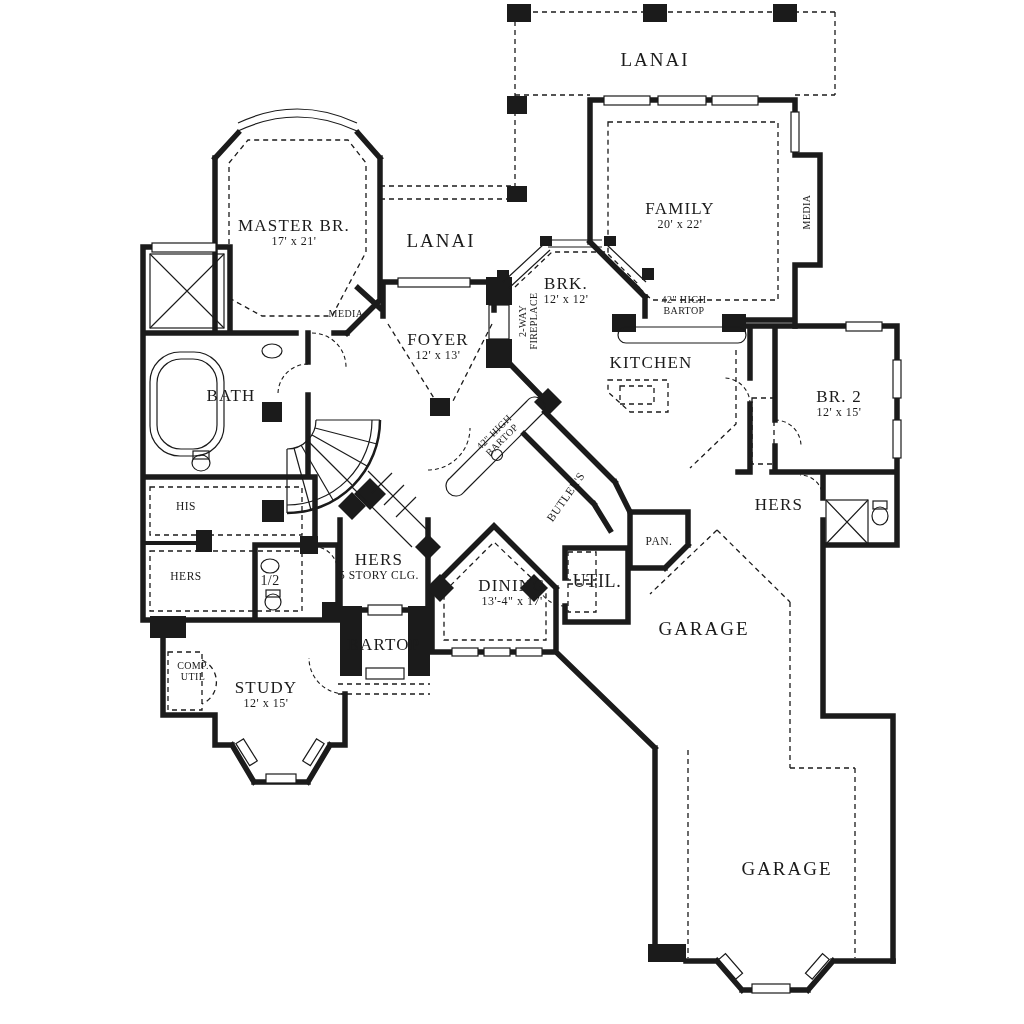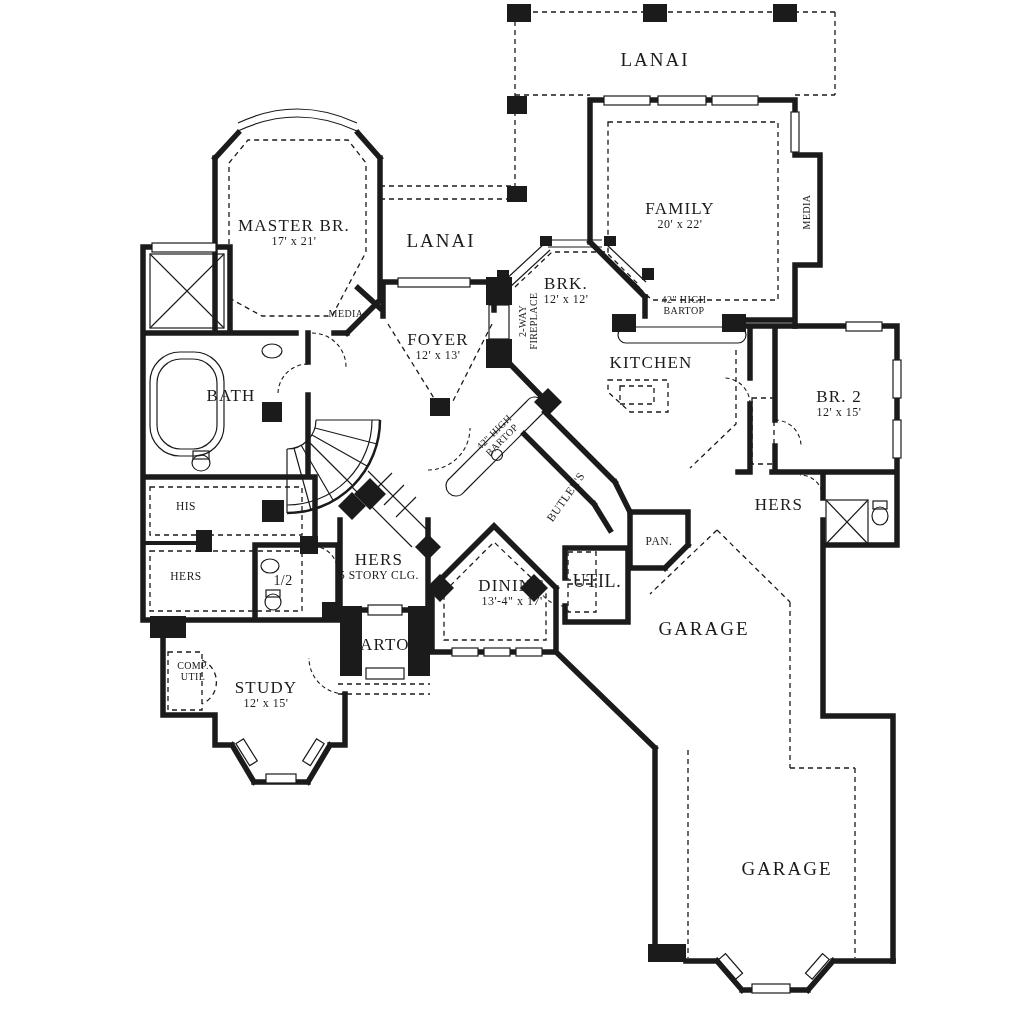--- a/index.html
+++ b/index.html
@@ -234,21 +234,21 @@
     </div>
 
   <div class="lbl sm" style="left:186px;top:506px">
       <span>HIS</span>
     </div>
 
   <div class="lbl sm" style="left:186px;top:576px">
       <span>HERS</span>
     </div>
 
-  <div class="lbl h" style="left:283px;top:581px">
+  <div class="lbl h" style="left:270px;top:581px">
       <span>1/2</span>
     </div>
 
   <div class="lbl lg" style="left:779px;top:505px">
       <span>HERS</span>
     </div>
 
   <div class="lbl sm" style="left:659px;top:541px">
       <span>PAN.</span>
     </div>

